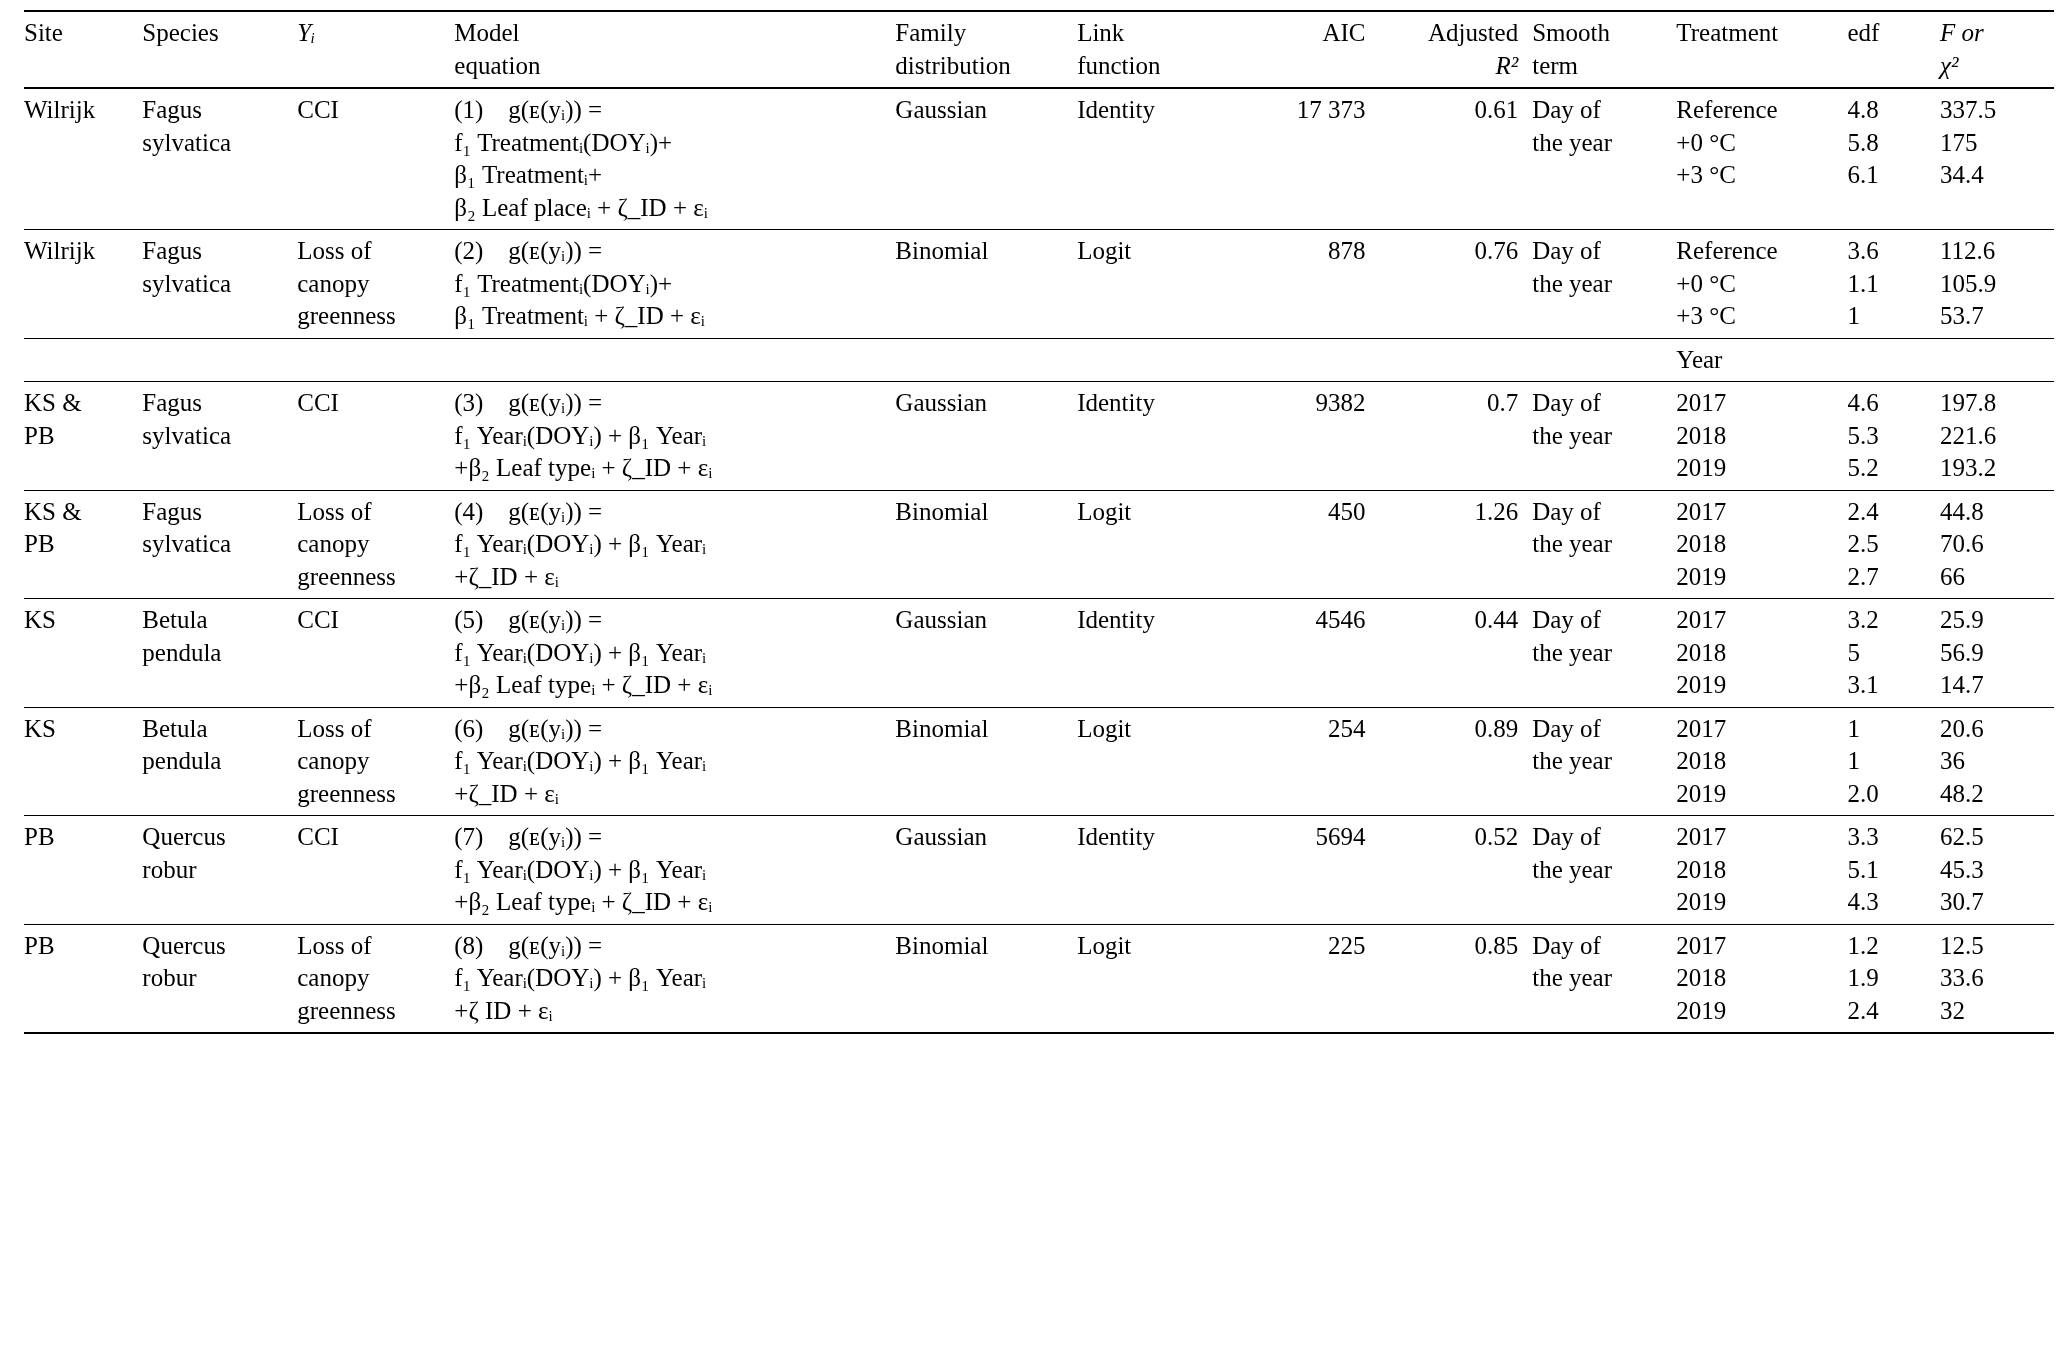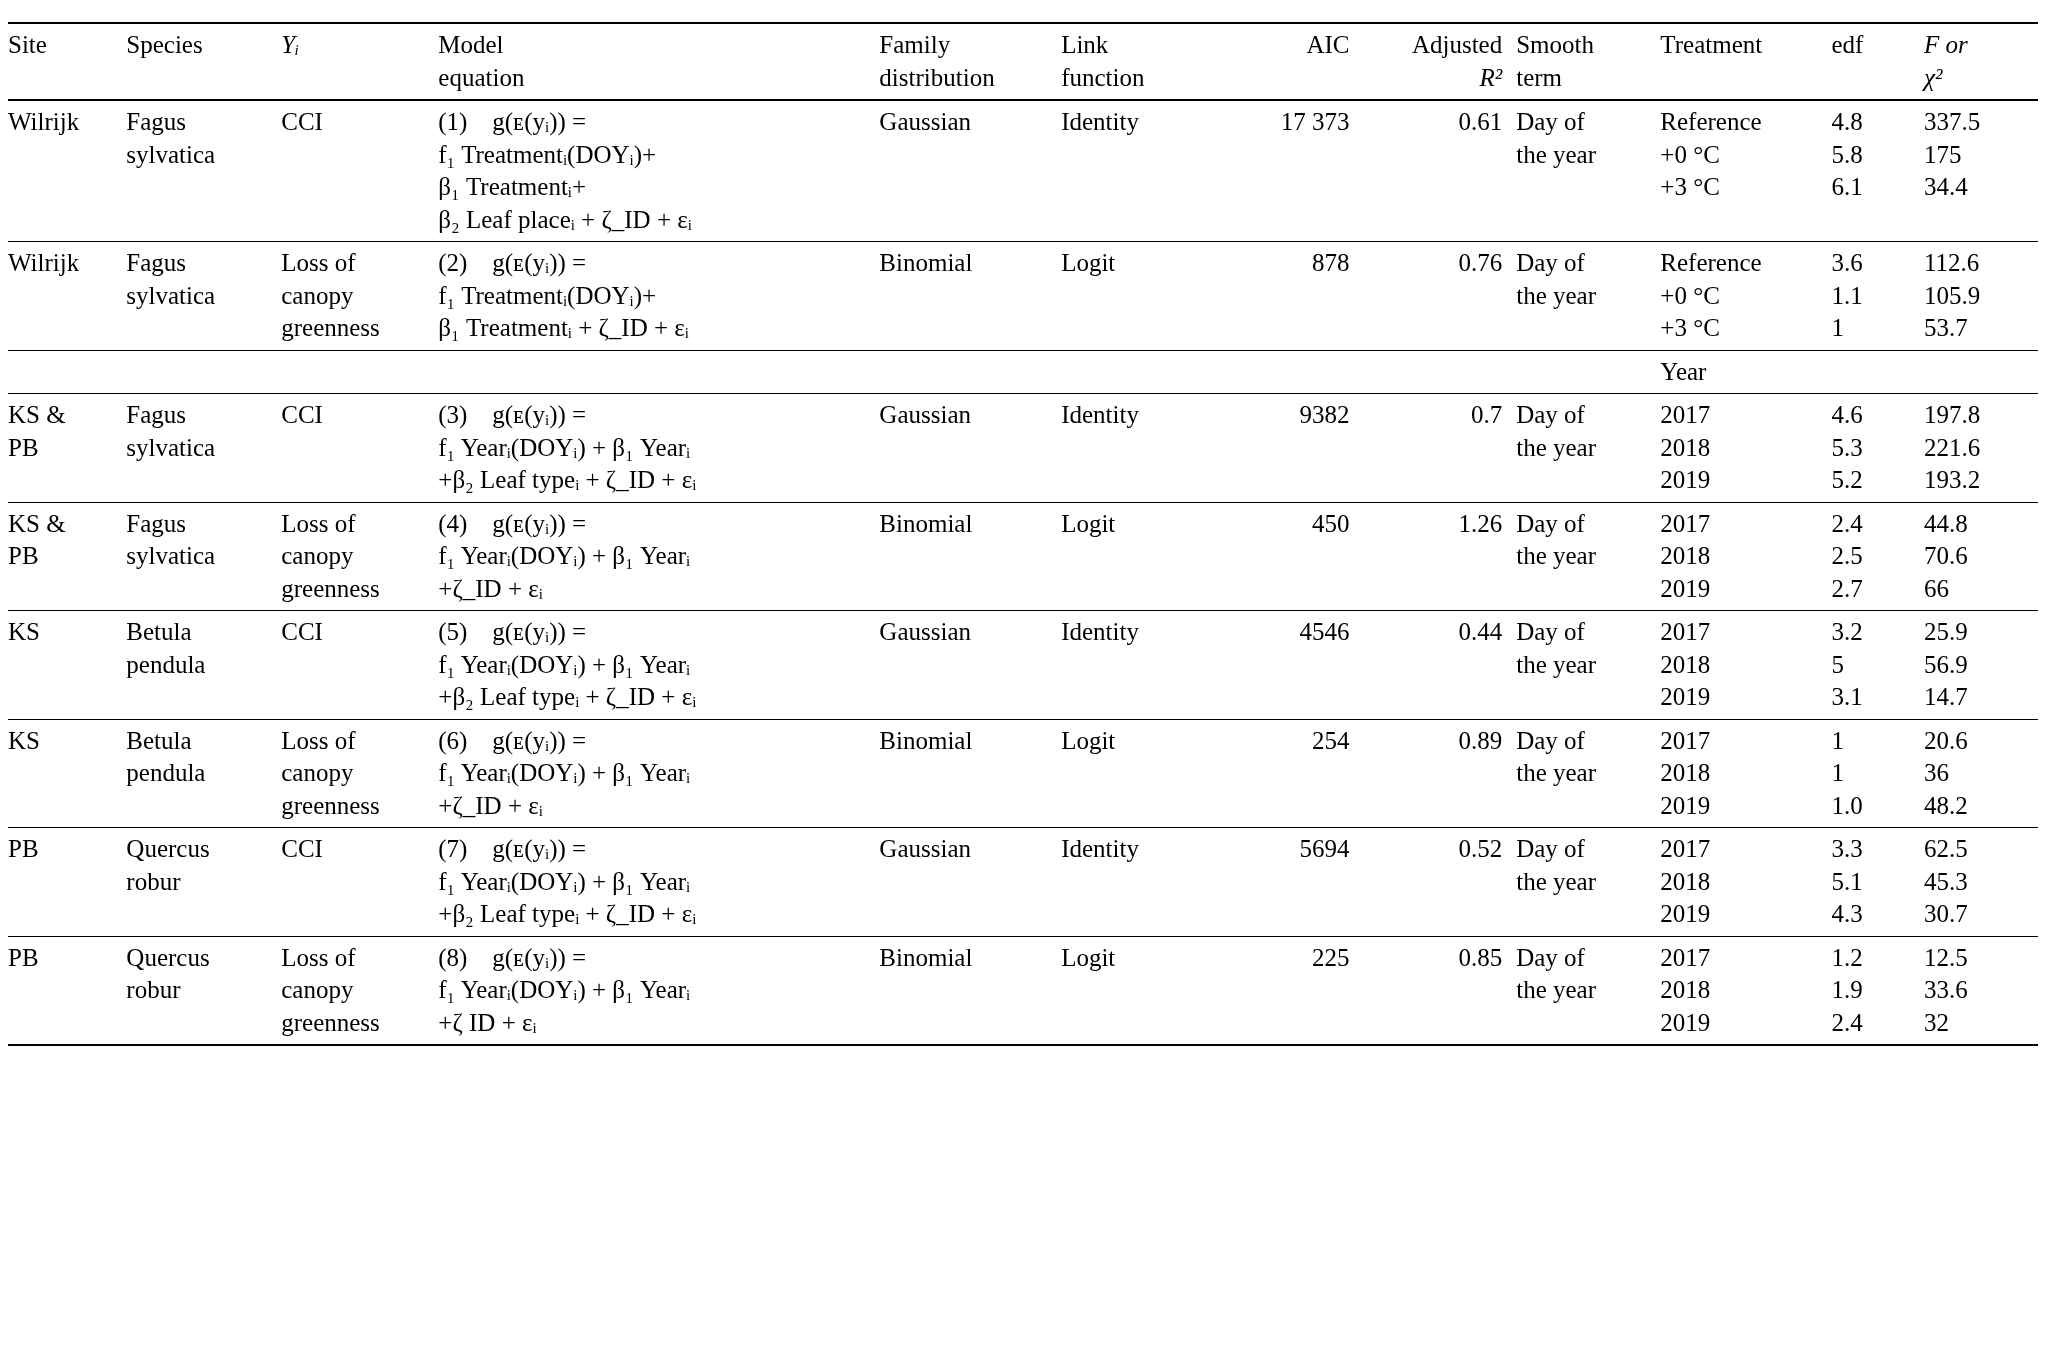--- a/index.html
+++ b/index.html
@@ -8,24 +8,23 @@
     background: #ffffff;
   }
   body {
     width: 2067px;
     height: 1368px;
     font-family: "Liberation Serif", serif;
     color: #000000;
     overflow: hidden;
   }
   .page {
-    padding: 10px 18px 0 8px;
+    padding: 10px 18px 0 24px;
     box-sizing: border-box;
     width: 1641px;
-    margin-top: 12px;
   }
   table.gam-table {
     border-collapse: collapse;
     width: 2030px;
     font-size: 25px;
     line-height: 1.30;
   }
   table.gam-table th,
   table.gam-table td {
     vertical-align: top;
@@ -456,21 +455,21 @@
         <div class="stack">
           <div>2017</div>
           <div>2018</div>
           <div>2019</div>
         </div>
       </td>
       <td class="col-edf">
         <div class="stack">
           <div>1</div>
           <div>1</div>
-          <div>1.0</div>
+          <div>2.0</div>
         </div>
       </td>
       <td class="col-f">
         <div class="stack">
           <div>20.6</div>
           <div>36</div>
           <div>48.2</div>
         </div>
       </td>
     </tr>

